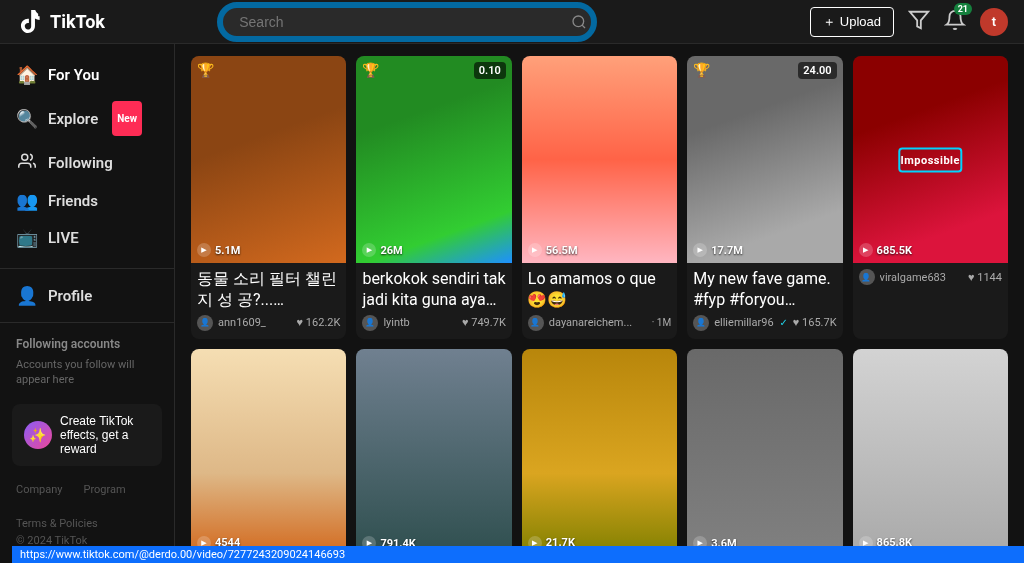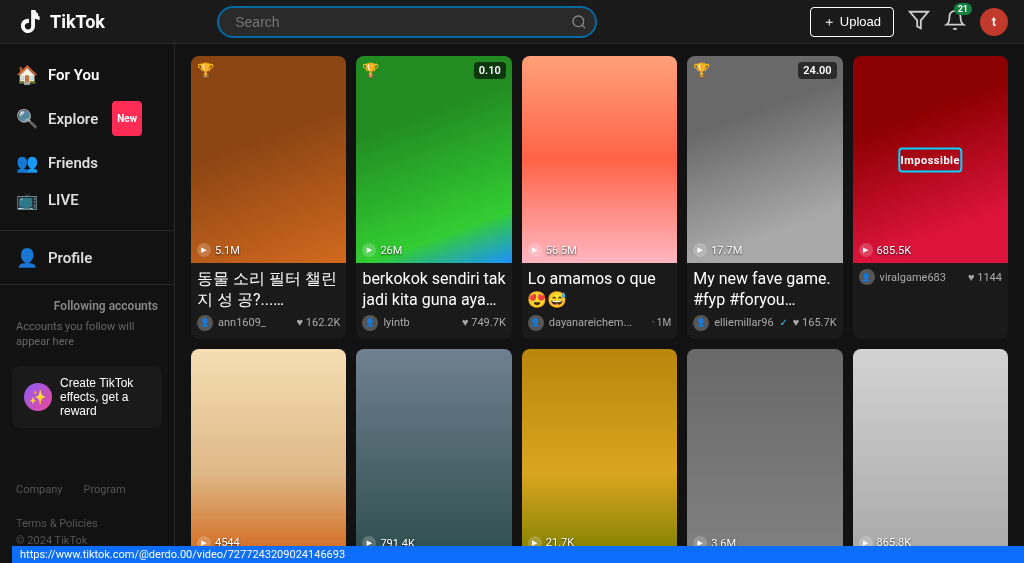--- a/index.html
+++ b/index.html
@@ -43,21 +43,21 @@
       flex: 1;
       max-width: 380px;
       margin: 0 auto;
       position: relative;
       display: flex;
       align-items: center;
     }
     .search-bar input {
       width: 100%;
       background: #2a2a2a;
-      border: 2px solid #0369a1;
+      border: 6px solid #0369a1;
       border-radius: 20px;
       padding: 6px 40px 6px 16px;
       color: #888;
       font-size: 14px;
       outline: none;
     }
     .search-icon-btn {
       position: absolute;
       right: 10px;
       background: none;
@@ -165,21 +165,20 @@
     .sidebar-divider {
       border: none;
       border-top: 1px solid #2a2a2a;
       margin: 8px 0;
     }
     .sidebar-section-title {
       font-size: 12px;
       color: #888;
       padding: 6px 16px 2px;
       font-weight: 600;
-      text-align: right;
     }
     .sidebar-section-desc {
       font-size: 11px;
       color: #666;
       padding: 4px 16px 8px;
       line-height: 1.4;
     }
     .create-effect-btn {
       margin: 8px 12px;
       background: #1a1a1a;
@@ -298,21 +297,21 @@
       border-radius: 50%;
       display: flex;
       align-items: center;
       justify-content: center;
       font-size: 7px;
       flex-shrink: 0;
     }
     .view-count {
       color: #fff;
       font-size: 11px;
-      font-weight: 400;
+      font-weight: 700;
       text-shadow: 0 1px 2px rgba(0,0,0,0.8);
     }
     .video-info {
       padding: 6px 6px 8px;
     }
     .video-title {
       font-size: 16px;
       color: #ffffff;
       line-height: 1.3;
       margin-bottom: 4px;
@@ -434,20 +433,31 @@
       <div class="sidebar-item active">
         <span class="sidebar-item-icon">🏠</span>
         <span>For You</span>
       </div>
       <div class="sidebar-item">
         <span class="sidebar-item-icon">🔍</span>
         <span>Explore</span>
         <span class="new-badge">New</span>
       </div>
       <div class="sidebar-item">
+        <span class="sidebar-item-icon">
+          <svg width="18" height="18" viewBox="0 0 24 24" fill="none" stroke="currentColor" stroke-width="2">
+            <path d="M17 21v-2a4 4 0 0 0-4-4H5a4 4 0 0 0-4 4v2"></path>
+              <circle cx="9" cy="7" r="4"></circle>
+            <path d="M23 21v-2a4 4 0 0 0-3-3.87"></path>
+              <path d="M16 3.13a4 4 0 0 1 0 7.75"></path>
+          </svg>
+        </span>
+        <span>Following</span>
+      </div>
+      <div class="sidebar-item">
         <span class="sidebar-item-icon">👥</span>
         <span>Friends</span>
       </div>
       <div class="sidebar-item">
         <span class="sidebar-item-icon">📺</span>
         <span>LIVE</span>
       </div>
     </nav>
     <hr class="sidebar-divider">
     <div class="sidebar-item">

